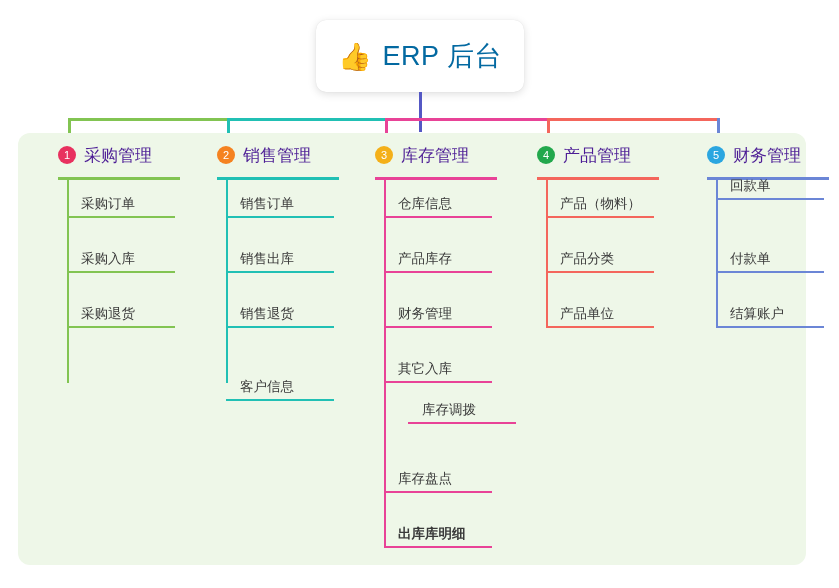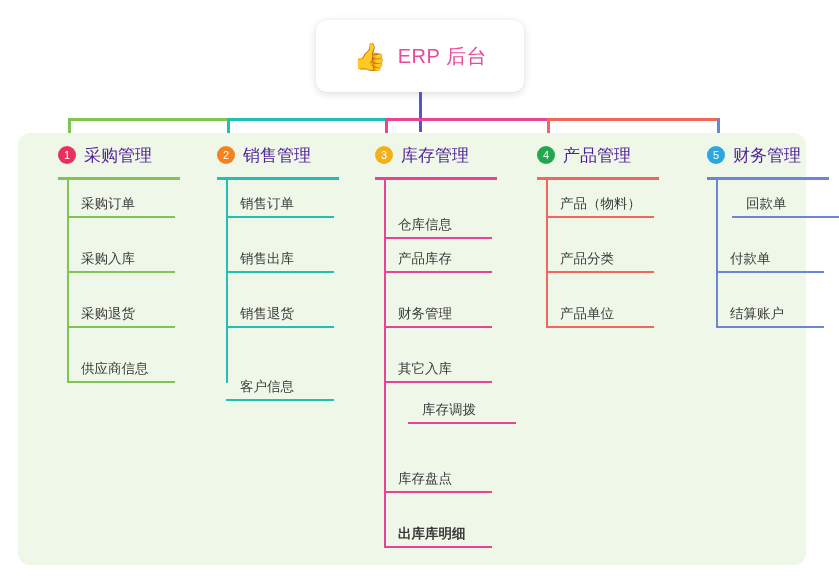--- a/index.html
+++ b/index.html
@@ -32,22 +32,22 @@
     align-items: center;
     justify-content: center;
     gap: 11px;
   }
   .title-emoji {
     font-size: 27px;
     line-height: 1;
     font-family: "DejaVu Sans", sans-serif;
   }
   .title-text {
-    font-size: 20px;
-    color: #ec4899;
+    font-size: 27px;
+    color: #0369a1;
     letter-spacing: 0.5px;
     font-family: "Liberation Sans", "DejaVu Sans", sans-serif;
   }
 
   
   .trunk {
     position: absolute;
     left: 419px;
     top: 92px;
     width: 3px;
@@ -185,24 +185,20 @@
             <div class="leaf-underline" style="background: rgb(130, 196, 82);"></div>
           </div>
           <div class="leaf" style="top: 112px; padding-left: 43px;">
             <span class="leaf-label">采购入库</span>
             <div class="leaf-underline" style="background: rgb(130, 196, 82);"></div>
           </div>
           <div class="leaf" style="top: 167px;">
             <span class="leaf-label">采购退货</span>
             <div class="leaf-underline" style="background: rgb(130, 196, 82);"></div>
           </div>
-          <div class="leaf" style="top: 222px;">
-            <span class="leaf-label">供应商信息</span>
-            <div class="leaf-underline" style="background: rgb(130, 196, 82);"></div>
-          </div>
         </div>
         <div class="column" style="left: 189px;">
           <div class="col-head">
             <span class="badge" style="background: rgb(245, 130, 32);">2</span>
             <span class="col-title">销售管理</span>
           </div>
           <div class="col-underline" style="background: rgb(33, 192, 180);"></div>
           <div class="spine" style="height: 203px; background: rgb(33, 192, 180);"></div>
           <div class="leaf" style="top: 57px; text-align: center;">
             <span class="leaf-label">销售订单</span>
@@ -221,21 +217,21 @@
             <div class="leaf-underline" style="background: rgb(33, 192, 180);"></div>
           </div>
         </div>
         <div class="column" style="left: 347px;">
           <div class="col-head">
             <span class="badge" style="background: rgb(244, 176, 25);">3</span>
             <span class="col-title">库存管理</span>
           </div>
           <div class="col-underline" style="background: rgb(232, 67, 151);"></div>
           <div class="spine" style="height: 368px; background: rgb(232, 67, 151);"></div>
-          <div class="leaf" style="top: 57px; margin-top: 21px;">
+          <div class="leaf" style="top: 57px;">
             <span class="leaf-label">仓库信息</span>
             <div class="leaf-underline" style="background: rgb(232, 67, 151);"></div>
           </div>
           <div class="leaf" style="top: 112px;">
             <span class="leaf-label">产品库存</span>
             <div class="leaf-underline" style="background: rgb(232, 67, 151);"></div>
           </div>
           <div class="leaf" style="top: 167px;">
             <span class="leaf-label">财务管理</span>
             <div class="leaf-underline" style="background: rgb(232, 67, 151);"></div>
@@ -277,21 +273,21 @@
             <div class="leaf-underline" style="background: rgb(244, 102, 92);"></div>
           </div>
         </div>
         <div class="column" style="left: 679px;">
           <div class="col-head">
             <span class="badge" style="background: rgb(43, 166, 224);">5</span>
             <span class="col-title">财务管理</span>
           </div>
           <div class="col-underline" style="background: rgb(107, 134, 214);"></div>
           <div class="spine" style="height: 148px; background: rgb(107, 134, 214);"></div>
-          <div class="leaf" style="top: 57px; margin-left: 16px;">
+          <div class="leaf" style="top: 39px;">
             <span class="leaf-label">回款单</span>
             <div class="leaf-underline" style="background: rgb(107, 134, 214);"></div>
           </div>
           <div class="leaf" style="top: 112px; padding-left: 8px;">
             <span class="leaf-label">付款单</span>
             <div class="leaf-underline" style="background: rgb(107, 134, 214);"></div>
           </div>
           <div class="leaf" style="top: 167px;">
             <span class="leaf-label">结算账户</span>
             <div class="leaf-underline" style="background: rgb(107, 134, 214);"></div>

